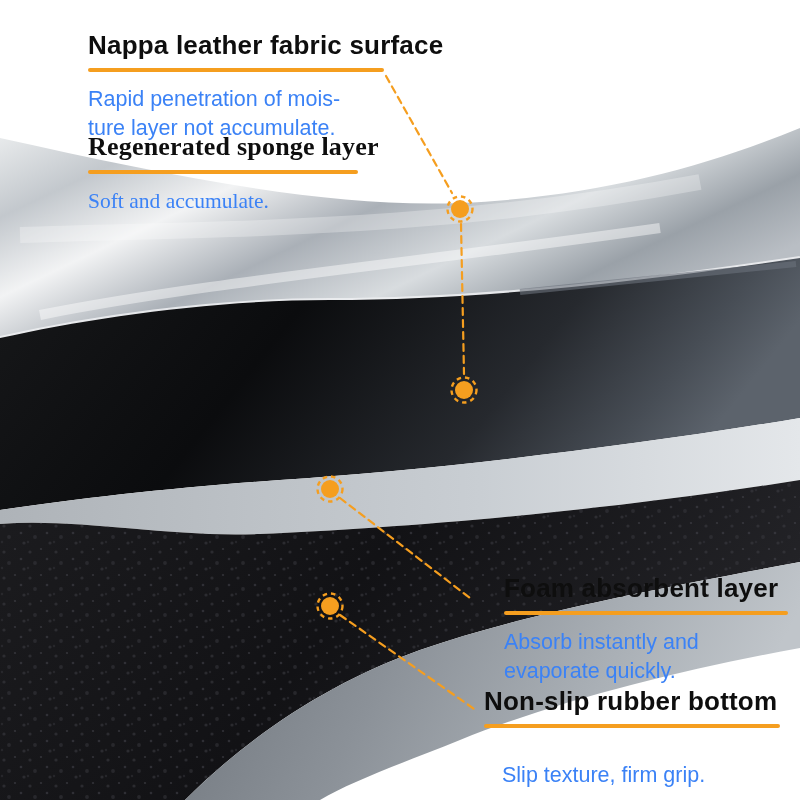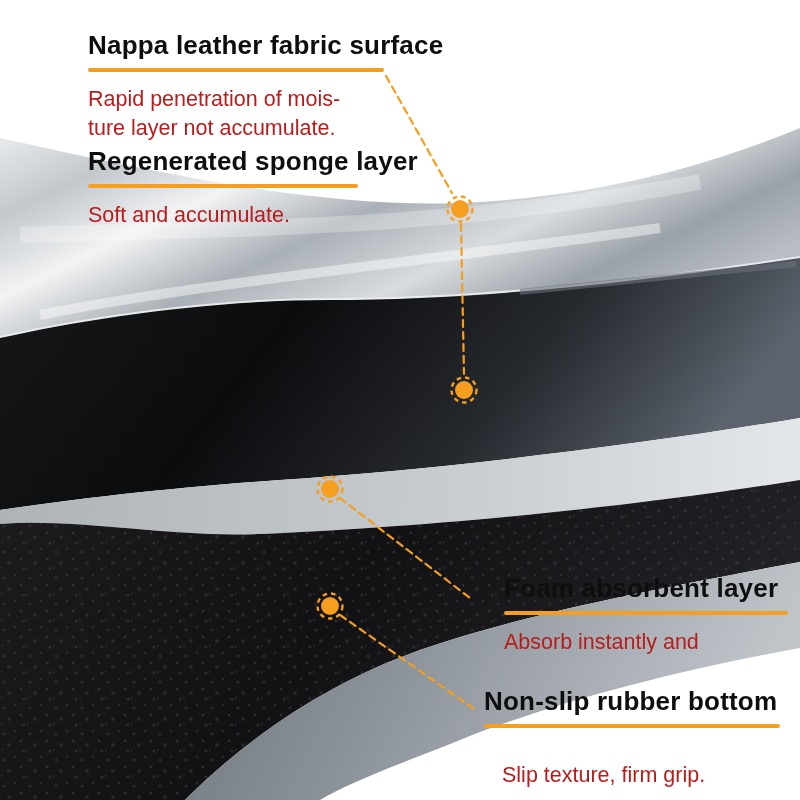--- a/index.html
+++ b/index.html
@@ -8,23 +8,23 @@
     overflow:hidden;font-family:"Liberation Sans",sans-serif;
   }
   .photo{position:absolute;left:0;top:0;}
   .label{position:absolute;z-index:5;}
   .label h2{
     margin:0;font-size:26px;font-weight:bold;color:#0e0e0e;
     line-height:30px;letter-spacing:.2px;white-space:nowrap;
   }
   .underline{height:4px;background:#F59E1F;margin-top:8px;border-radius:2px;}
   .label .body{margin-top:13px;}
-  .label p{margin:0;font-size:21.5px;line-height:29px;color:#b91c1c;white-space:nowrap;}
+  .label p{margin:0;font-size:21.5px;line-height:29px;color:#3b82f6;white-space:nowrap;}
   .label-1{left:88px;top:30px;}  .label-1 .underline{width:296px;}
-  .label-2{left:88px;top:146px;} .label-2 .underline{width:270px;}
+  .label-2{left:88px;top:132px;font-family:Liberation Serif, serif;} .label-2 .underline{width:270px;}
   .label-3{left:504px;top:573px;} .label-3 .underline{width:284px;}
   .label-4{left:484px;top:686px;} .label-4 .underline{width:296px;}
   .label-4 p{margin-left:18px;margin-top:33px;}
 </style>
 </head>
 <body>
 
 <div class="stage">
 
   <svg class="photo" viewBox="0 0 800 800" width="800" height="800">
@@ -136,20 +136,21 @@
     <div class="body">
       <p>Soft and accumulate.</p>
     </div>
   </div>
 
   <div class="label label-3">
     <h2>Foam absorbent layer</h2>
     <div class="underline"></div>
     <div class="body">
       <p>Absorb instantly and</p>
+      <p>evaporate quickly.</p>
     </div>
   </div>
 
   <div class="label label-4">
     <h2>Non-slip rubber bottom</h2>
     <div class="underline"></div>
     <div class="body">
       <p>Slip texture, firm grip.</p>
     </div>
   </div>

